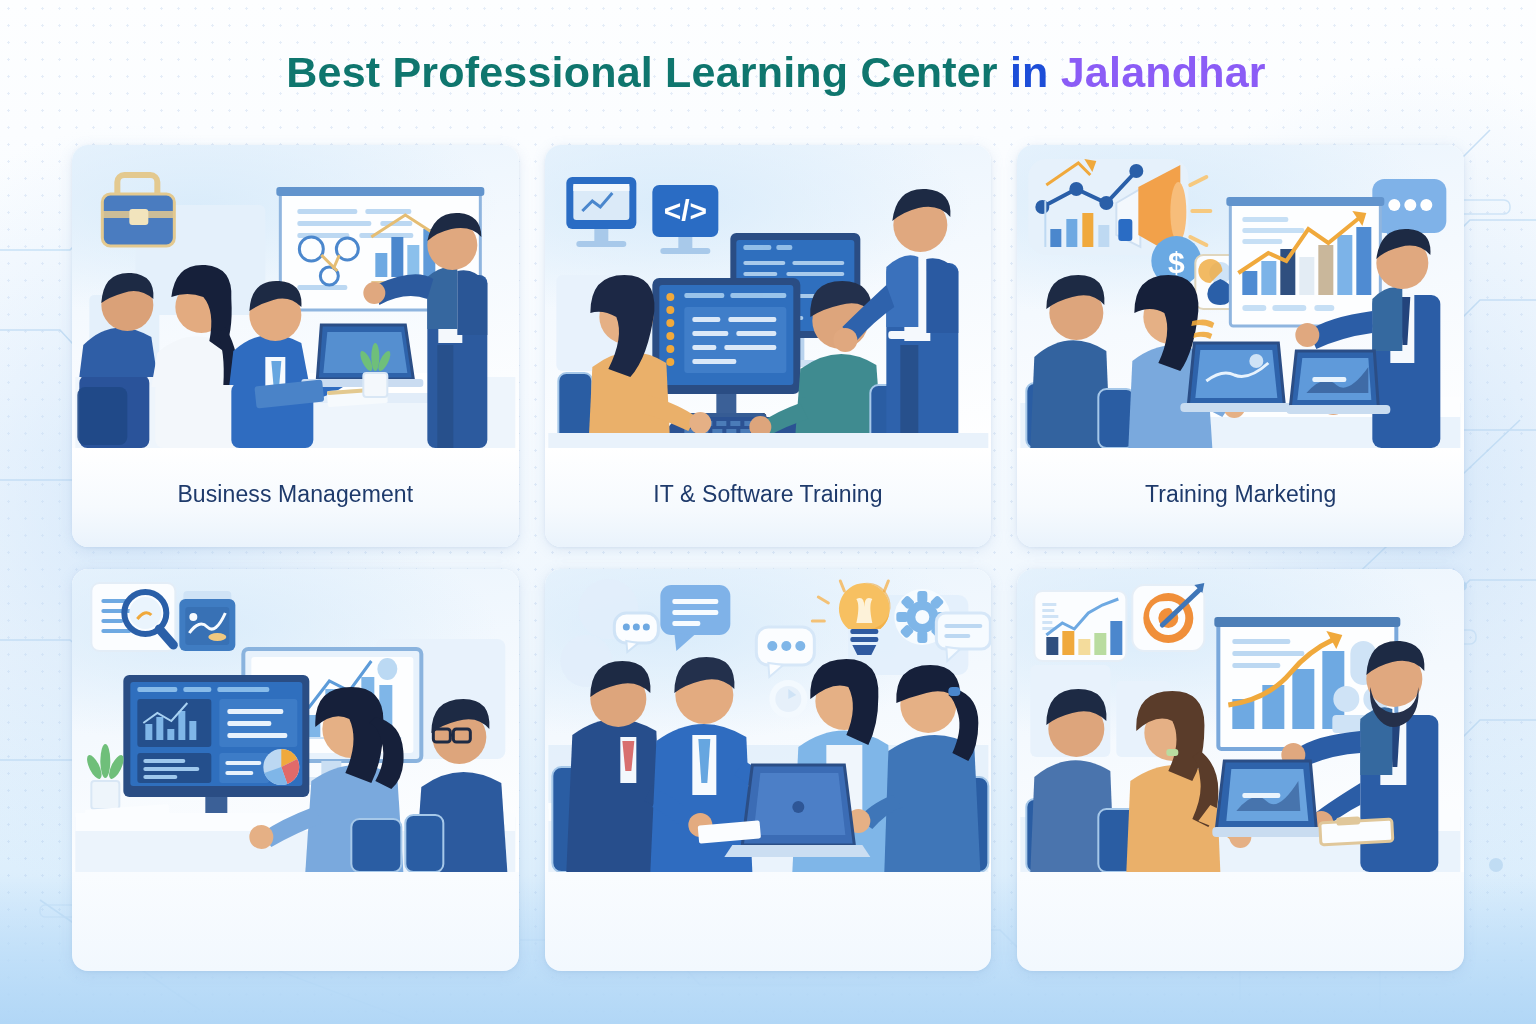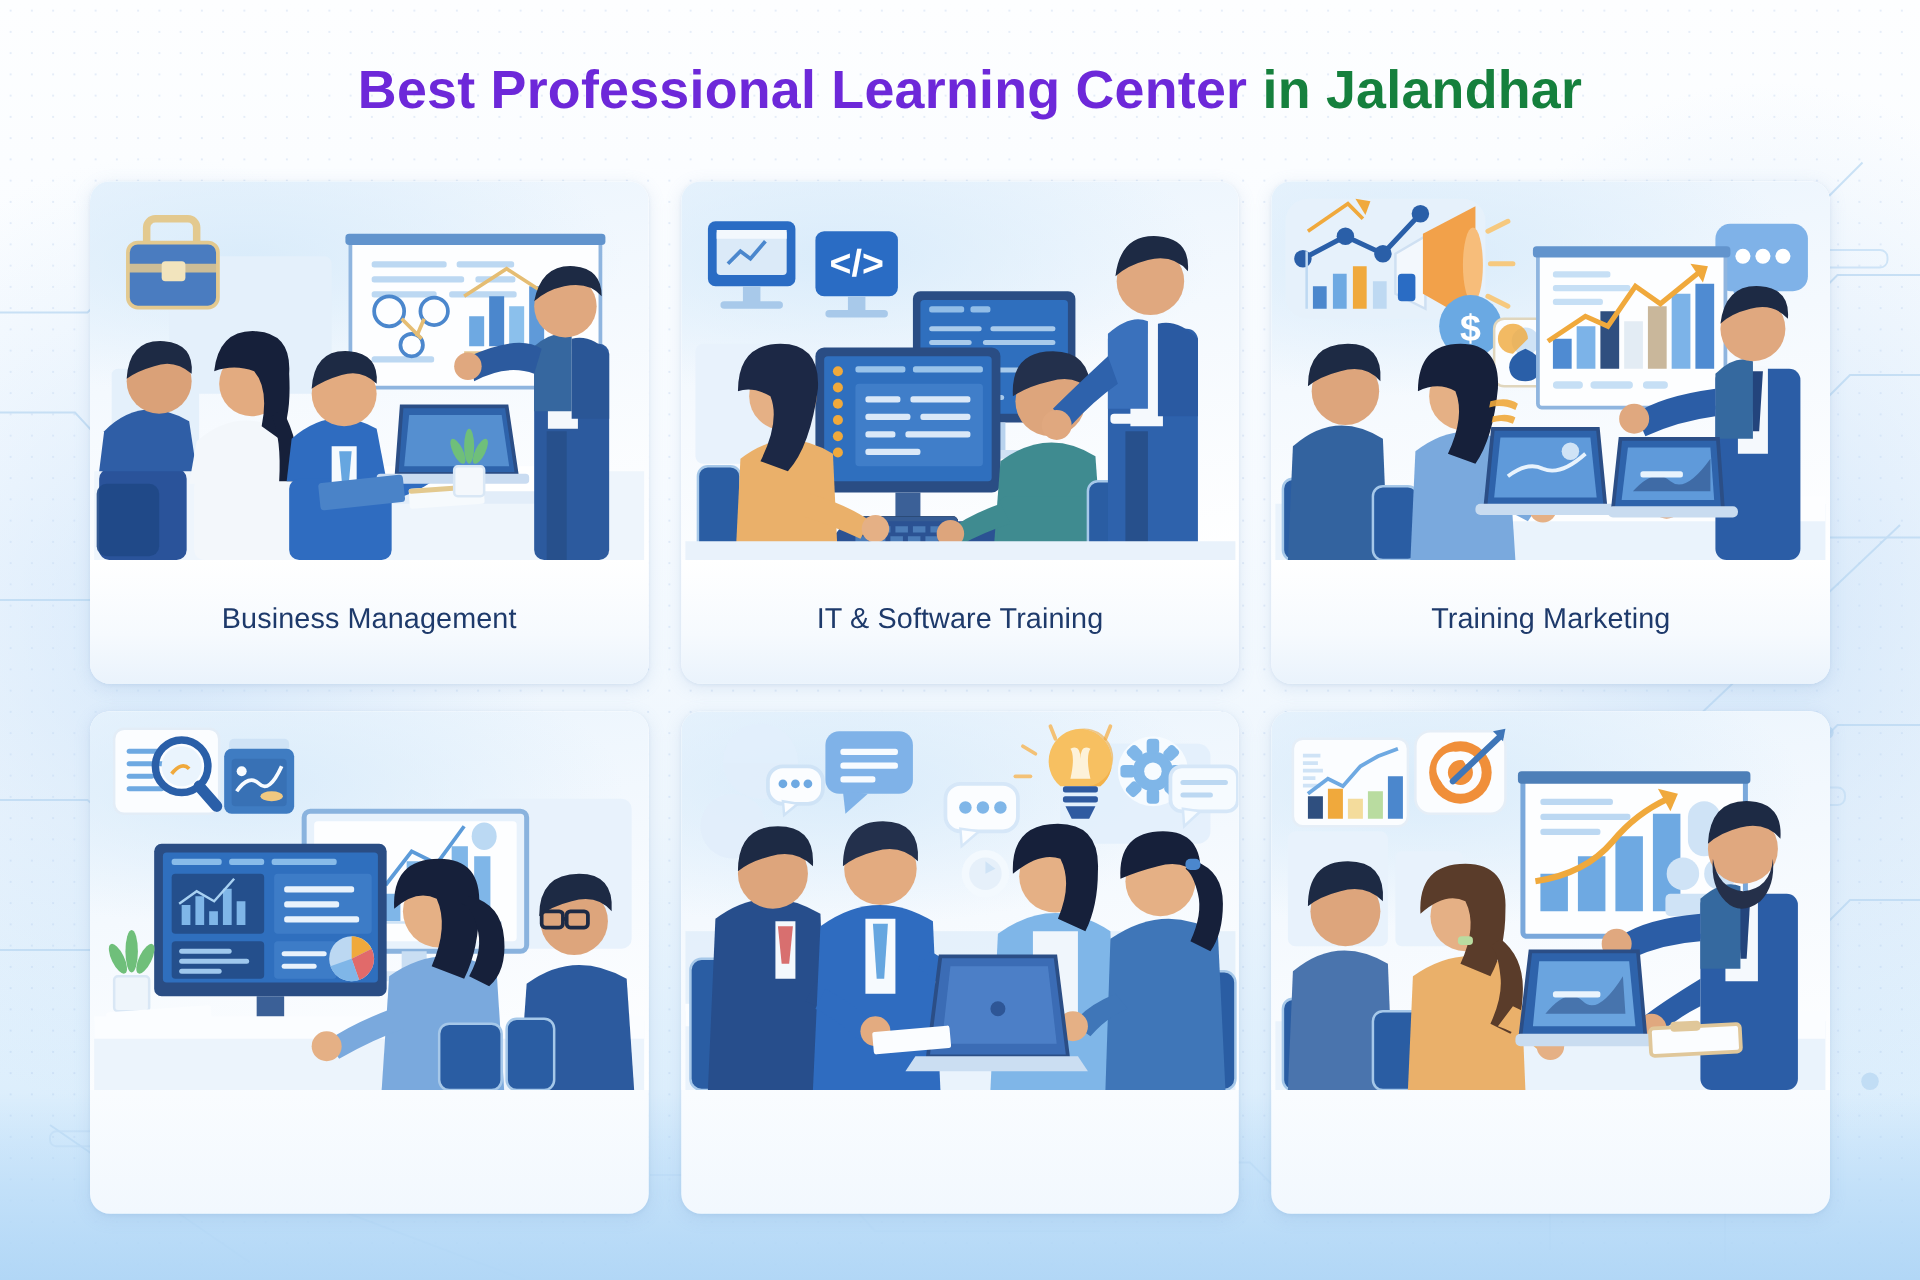--- a/index.html
+++ b/index.html
@@ -33,23 +33,23 @@
     background:linear-gradient(180deg, rgba(196,226,250,0) 0%, rgba(186,220,248,.75) 55%, rgba(176,214,246,.95) 100%);
   }
 
   
   .title{
     position:absolute; top:48px; left:0; right:0;
     text-align:center;
     font-size:43px; font-weight:bold; letter-spacing:.2px;
     white-space:nowrap;
   }
-  .t-main{ color:#6d28d9;margin-left:16px; }
-  .t-in{ color:#15803d; }
-  .t-city{ color:#15803d; }
+  .t-main{ color:#0f766e;margin-left:16px; }
+  .t-in{ color:#1d4ed8; }
+  .t-city{ color:#8b5cf6; }
 
   
   .grid{
     position:absolute; left:72px; top:145px;
     width:1392px; height:826px;
     display:grid;
     grid-template-columns:repeat(3,1fr);
     grid-template-rows:repeat(2,1fr);
     column-gap:26px; row-gap:22px;
   }

